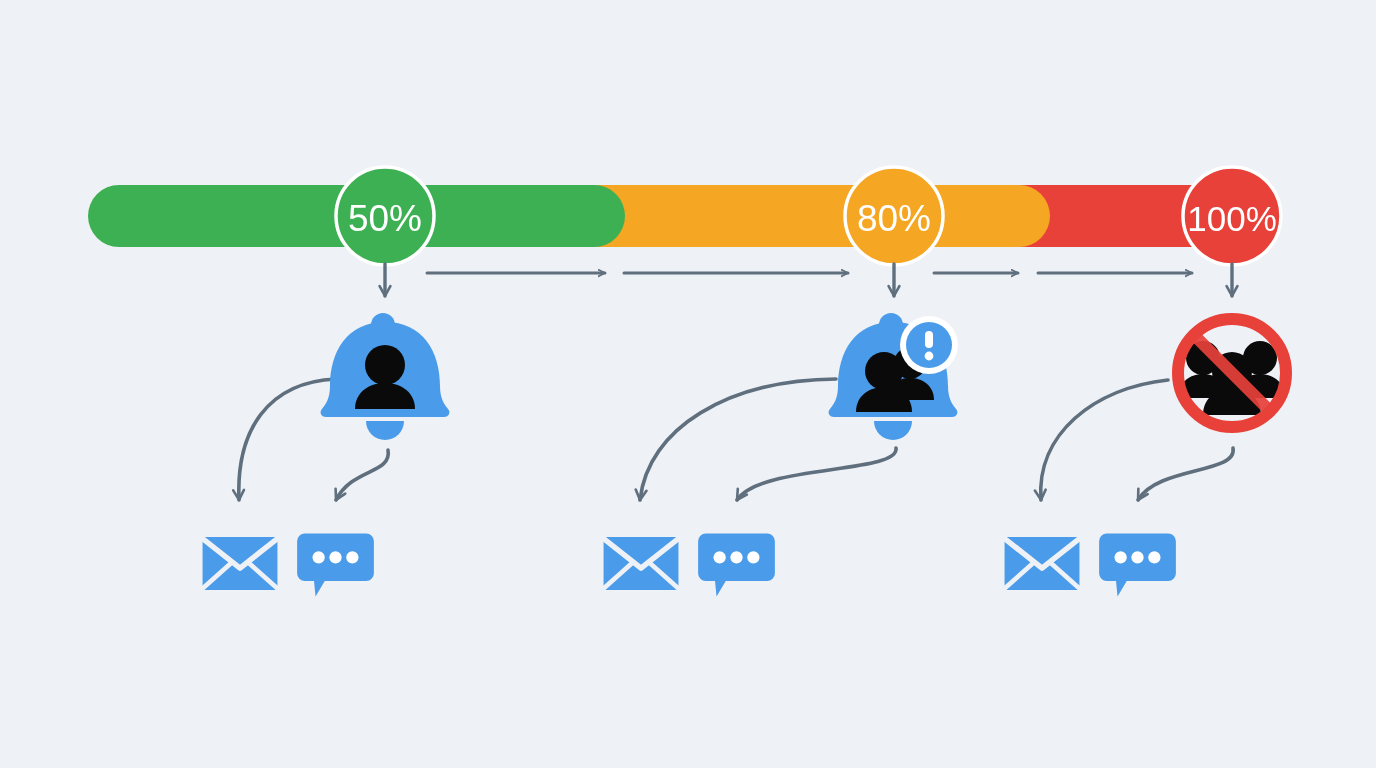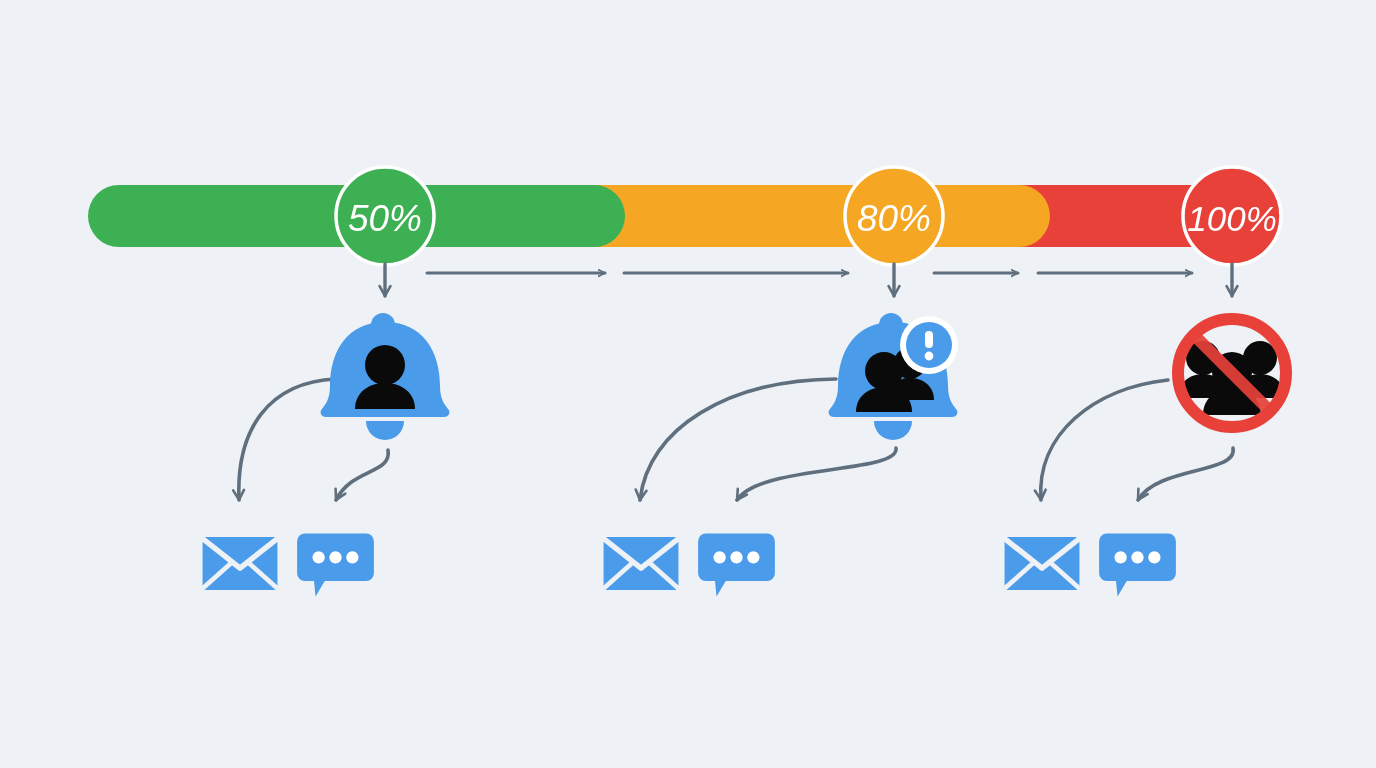--- a/index.html
+++ b/index.html
@@ -10,21 +10,20 @@
     width: 1376px;
     height: 768px;
     background: #eef1f5;
     font-family: "Liberation Sans", sans-serif;
     overflow: hidden;
   }
   #stage {
     position: relative;
     width: 1376px;
     height: 708px;
-    font-style: italic;
   }
   #scene {
     position: absolute;
     inset: 0;
     width: 1376px;
     height: 768px;
   }
   .pct-label {
     font-family: "Liberation Sans", sans-serif;
     font-size: 37px;

